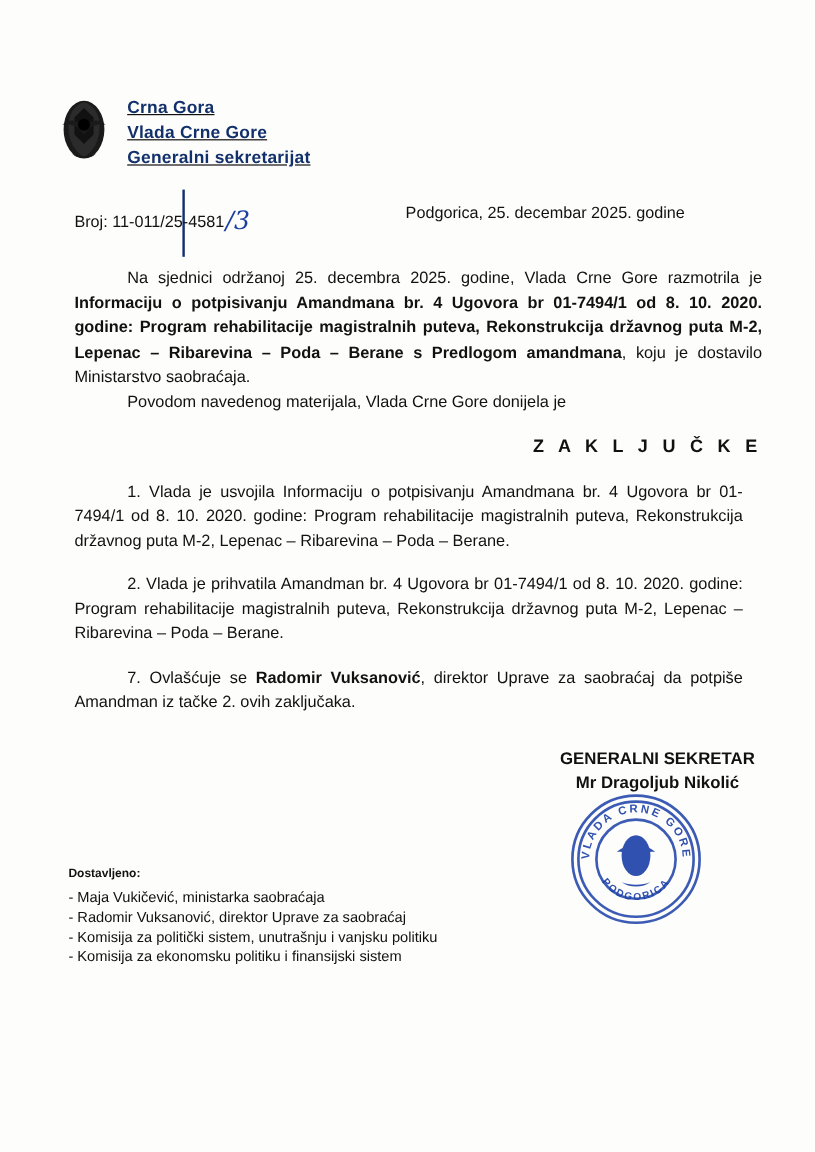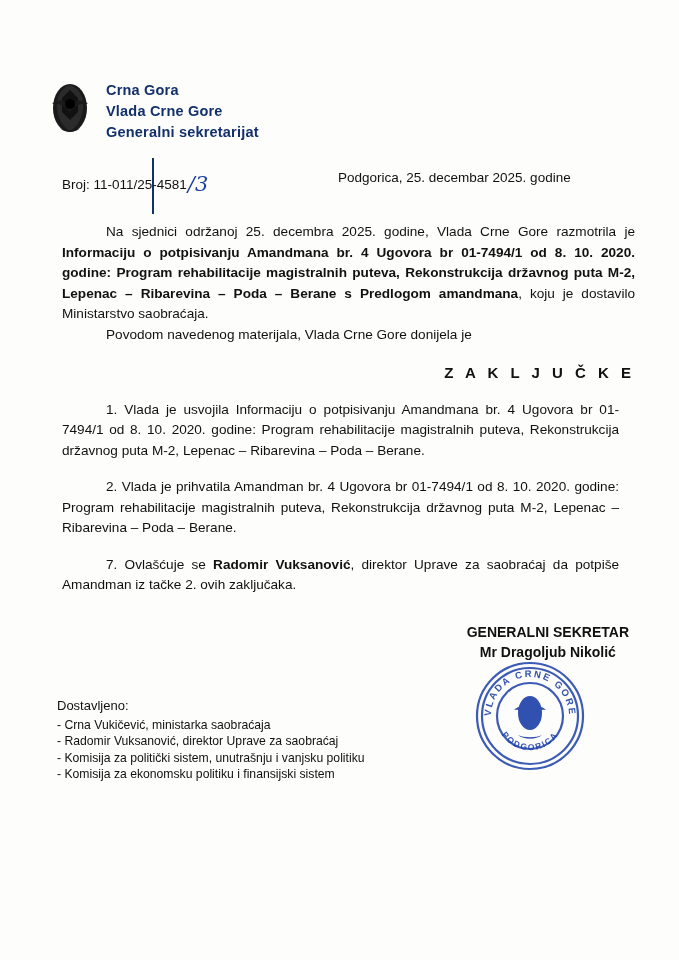--- a/index.html
+++ b/index.html
@@ -25,20 +25,21 @@
     align-items: flex-start;
   }
   .coat {
     width: 44px;
     height: 58px;
     margin-right: 14px;
     flex: 0 0 auto;
   }
   .header-texts {
     padding-top: 2px;
+    text-decoration: underline;
   }
   .header-line1 {
     font-size: 14.5px;
     font-weight: bold;
     color: #12306b;
     letter-spacing: .2px;
     line-height: 21px;
   }
   .header-line2 {
     font-size: 14.5px;
@@ -137,23 +138,24 @@
   }
   
   .dostavljeno {
     position: absolute;
     left: 57px;
     top: 698px;
     font-size: 12.2px;
     line-height: 16.5px;
   }
   .dostavljeno .title {
-    font-weight: normal;
-    font-size: 13px;
+    font-weight: bold;
+    font-size: 10px;
     margin-bottom: 2px;
+    margin-top: 23px;
   }
   .dostavljeno ul {
     list-style: none;
     margin: 0;
     padding: 0;
   }
   .dostavljeno li {
     white-space: nowrap;
   }
 </style>
@@ -223,20 +225,20 @@
       <textPath href="#arcTop" startOffset="50%" text-anchor="middle">VLADA CRNE GORE</textPath>
     </text>
     <text font-family="'Liberation Sans', sans-serif" font-size="8.5" font-weight="bold" fill="#1b3fa8" opacity="0.9" letter-spacing="1.6">
       <textPath href="#arcBot" startOffset="50%" text-anchor="middle">PODGORICA</textPath>
     </text>
   </svg>
 
   <div class="dostavljeno">
     <div class="title">Dostavljeno:</div>
     <ul>
-      <li>- Crna Vukičević, ministarka saobraćaja</li>
+      <li>- Maja Vukičević, ministarka saobraćaja</li>
       <li>- Radomir Vuksanović, direktor Uprave za saobraćaj</li>
       <li>- Komisija za politički sistem, unutrašnju i vanjsku politiku</li>
       <li>- Komisija za ekonomsku politiku i finansijski sistem</li>
     </ul>
   </div>
 
 </div>
 
 </body></html>

